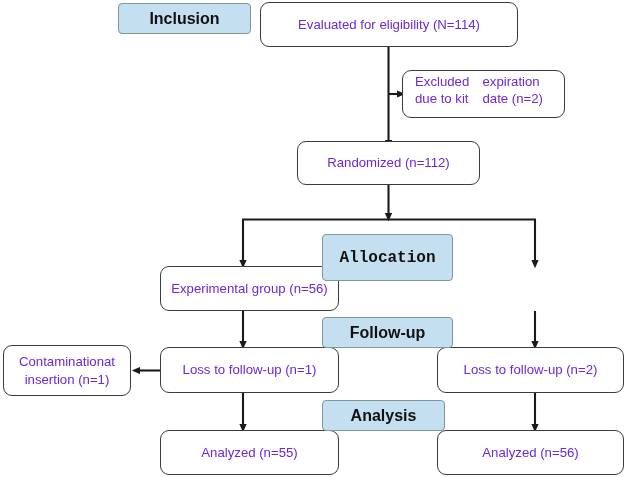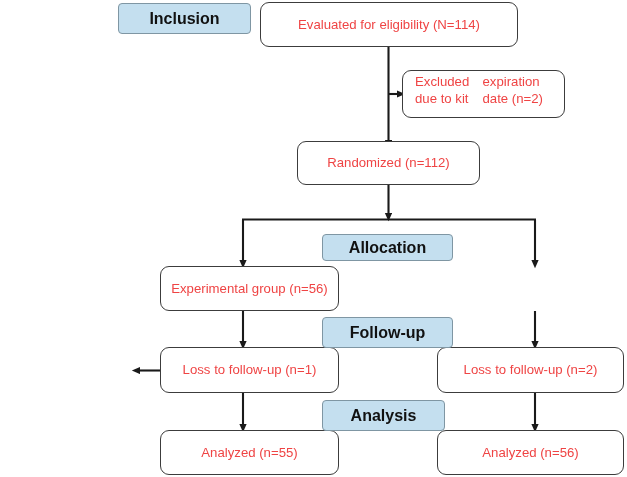--- a/index.html
+++ b/index.html
@@ -24,21 +24,21 @@
     width: 627px;
     height: 477px;
     pointer-events: none;
   }
   .node {
     position: absolute;
     box-sizing: border-box;
     border: 1.3px solid #3c3c3c;
     border-radius: 9px;
     background: #ffffff;
-    color: #ef4444;
+    color: #6d28d9;
     font-size: 13.2px;
     line-height: 1.32;
     display: flex;
     align-items: center;
     justify-content: center;
     text-align: center;
     padding: 2px 8px;
   }
   .node.left-text {
     justify-content: flex-start;
@@ -94,21 +94,21 @@
 
     <line x1="243" y1="393" x2="243" y2="425" stroke="#1a1a1a" stroke-width="2.1" marker-end="url(#arrow)"></line>
 
     <line x1="535" y1="393" x2="535" y2="425" stroke="#1a1a1a" stroke-width="2.1" marker-end="url(#arrow)"></line>
   </svg>
 
   <div class="band" style="left:118px; top:3px; width:133px; height:31px;">
     <span>Inclusion</span>
   </div>
 
-  <div class="band" style="left:322px; top:234px; width:131px; height:27px;">
+  <div class="band" style="left:322px; top:234px; width:131px; height:47px;font-family:Liberation Mono, monospace;">
     <span>Allocation</span>
   </div>
 
   <div class="band" style="left:322px; top:317px; width:131px; height:31px;">
     <span>Follow-up</span>
   </div>
 
   <div class="band" style="left:322px; top:400px; width:123px; height:31px;">
     <span>Analysis</span>
   </div>
@@ -124,20 +124,24 @@
 
   <div class="node" style="left:297px; top:141px; width:183px; height:44px;">
     <span>Randomized (n=112)</span>
   </div>
 
   <div class="node" style="left:160px; top:266px; width:179px; height:45px;">
     <span>Experimental group (n=56)</span>
   </div>
 
 
+  <div class="node" style="left:3px; top:345px; width:128px; height:51px; flex-direction:column;">
+    <span>Contaminationat</span>
+    <span>insertion (n=1)</span>
+  </div>
 
   <div class="node" style="left:160px; top:347px; width:179px; height:46px;">
     <span>Loss to follow-up (n=1)</span>
   </div>
 
   <div class="node" style="left:437px; top:347px; width:187px; height:46px;">
     <span>Loss to follow-up (n=2)</span>
   </div>
 
   <div class="node" style="left:160px; top:430px; width:179px; height:45px;">

